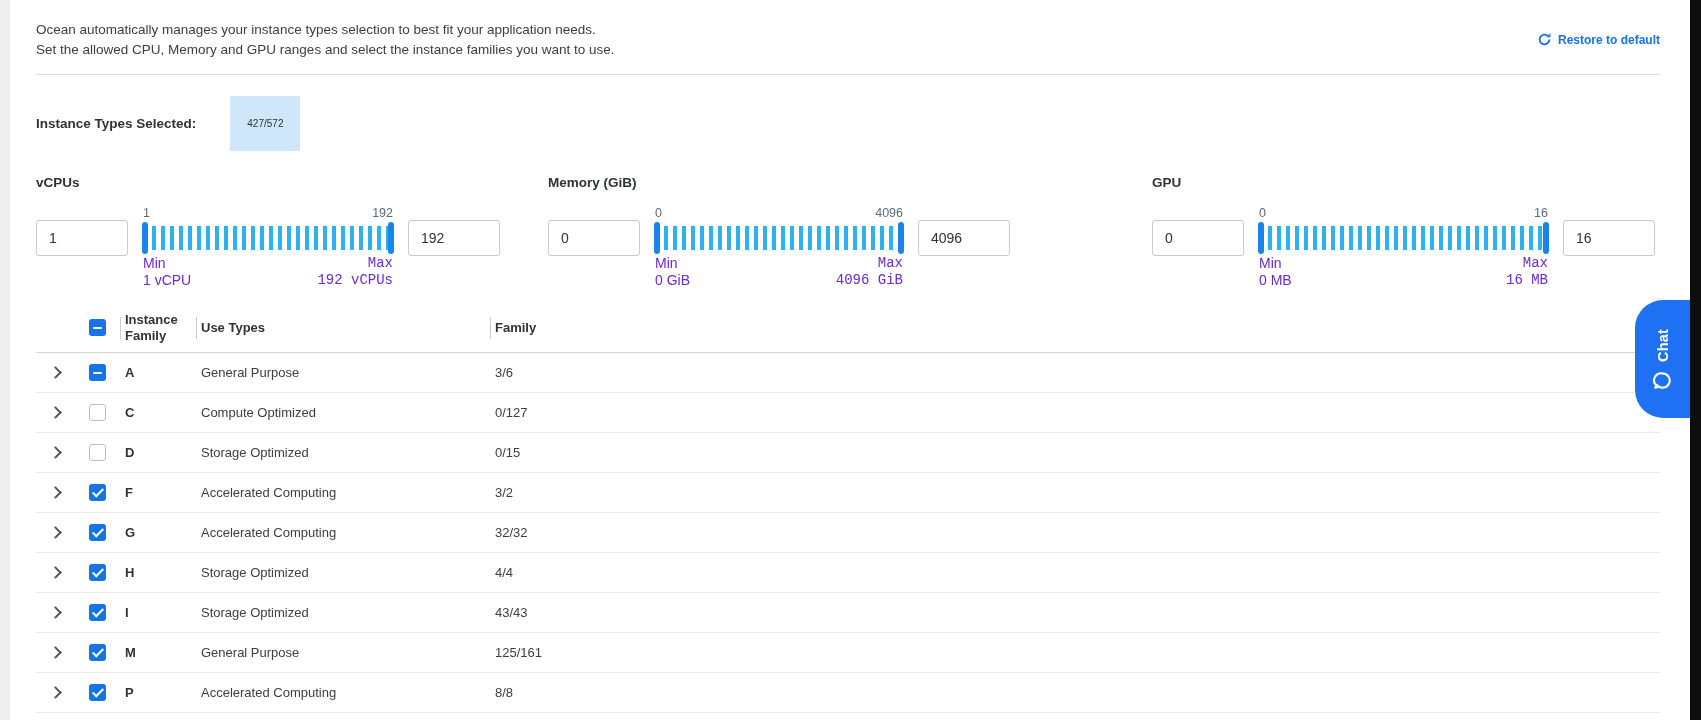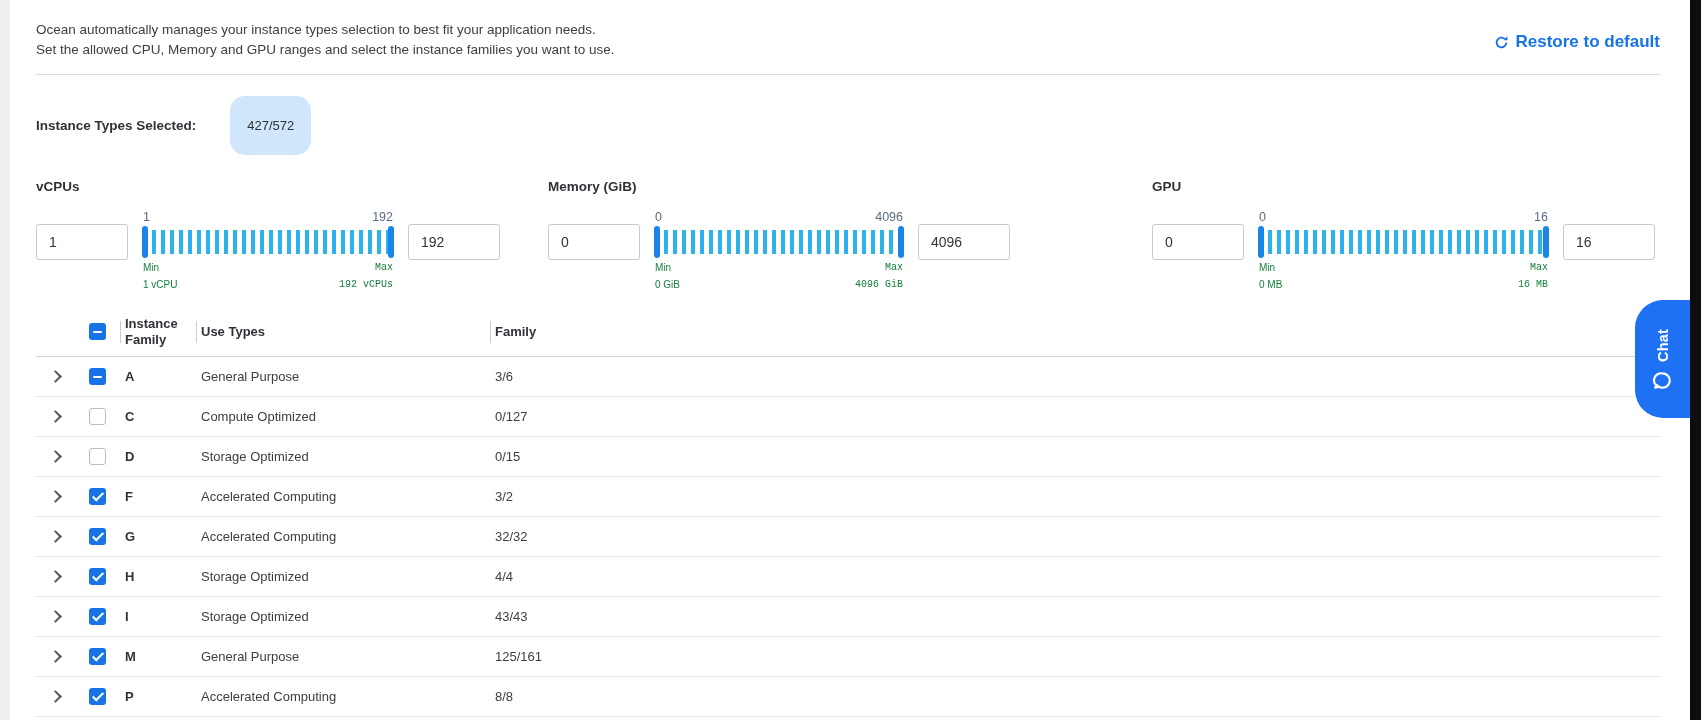--- a/index.html
+++ b/index.html
@@ -23,28 +23,28 @@
   }
   .edge-left{position:absolute;left:0;top:0;bottom:0;width:10px;background:#efefef;}
   .edge-right{position:absolute;right:0;top:0;bottom:0;width:11px;background:#0d0d0d;z-index:10;}
   .content{position:absolute;left:36px;right:41px;top:0;}
 
   
   .header{position:relative;padding-top:11px;border-bottom:1px solid var(--divider);padding-bottom:14px;}
   .title{font-weight:bold;font-size:13.5px;color:#2f3338;}
   .desc{margin-top:9px;font-size:13.5px;color:#3b4046;line-height:20px;}
   .restore{position:absolute;right:0;top:32px;display:flex;align-items:center;gap:6px;
-    color:var(--accent);font-weight:bold;font-size:17px;cursor:pointer;}
+    color:var(--accent);font-weight:bold;font-size:12px;cursor:pointer;}
   .restore svg{display:block;}
 
   
   .selected-row{margin-top:21px;display:flex;align-items:center;}
   .selected-label{font-weight:bold;font-size:13.5px;color:#2f3338;}
-  .badge{margin-left:34px;background:var(--badge-bg);color:#2f3237;border-radius:15px;
-    padding:22px 17px;font-size:13px;}
+  .badge{margin-left:34px;background:var(--badge-bg);color:#2f3237;border-radius:0;
+    padding:22px 17px;font-size:10px;}
 
   
   .sliders{display:flex;margin-top:24px;}
   .slider-section{width:464px;}
   .slider-section.mem{width:462px;margin-left:48px;}
   .slider-section.gpu{width:503px;margin-left:142px;}
   .slider-label{font-weight:bold;font-size:13.5px;color:#2f3338;}
   .slider-row{display:flex;margin-top:16px;}
   .num-input{width:92px;height:36px;border:1px solid var(--input-border);border-radius:3px;
     padding:0 12px;font-size:14px;color:#2f3338;margin-top:14px;
@@ -52,21 +52,21 @@
   .slider-mid{flex:1;margin:0 15px;}
   .tick-labels{display:flex;justify-content:space-between;font-size:12.5px;color:var(--muted);
     height:17px;margin-bottom:3px;}
   .track{position:relative;height:24px;
     background-image:repeating-linear-gradient(90deg,var(--tick) 0 4px,transparent 4px 9px);}
   .handle{position:absolute;top:-4px;width:6px;height:32px;background:var(--handle);
     border-radius:3px;cursor:pointer;}
   .handle.left{left:-1px;}
   .handle.right{right:-1px;}
   .minmax{display:flex;justify-content:space-between;margin-top:5px;line-height:17px;
-    font-size:10px;color:#15803d;}
+    font-size:14px;color:#6d28d9;}
   .minmax .right{text-align:right;font-family:Liberation Mono, monospace;}
 
   
   .table{margin-top:14px;}
   .thead,.trow{display:grid;grid-template-columns:44px 40px 76px 294px 1fr;align-items:center;}
   .thead{min-height:50px;border-bottom:1px solid #d4d6d9;font-weight:bold;color:#2f3338;}
   .th{position:relative;padding:4px 6px 4px 5px;line-height:16px;}
   .th.sep::before{content:"";position:absolute;left:0;top:50%;transform:translateY(-50%);
     width:1px;height:22px;background:#c9ccd0;}
   .trow{height:40px;border-bottom:1px solid var(--row-divider);}

